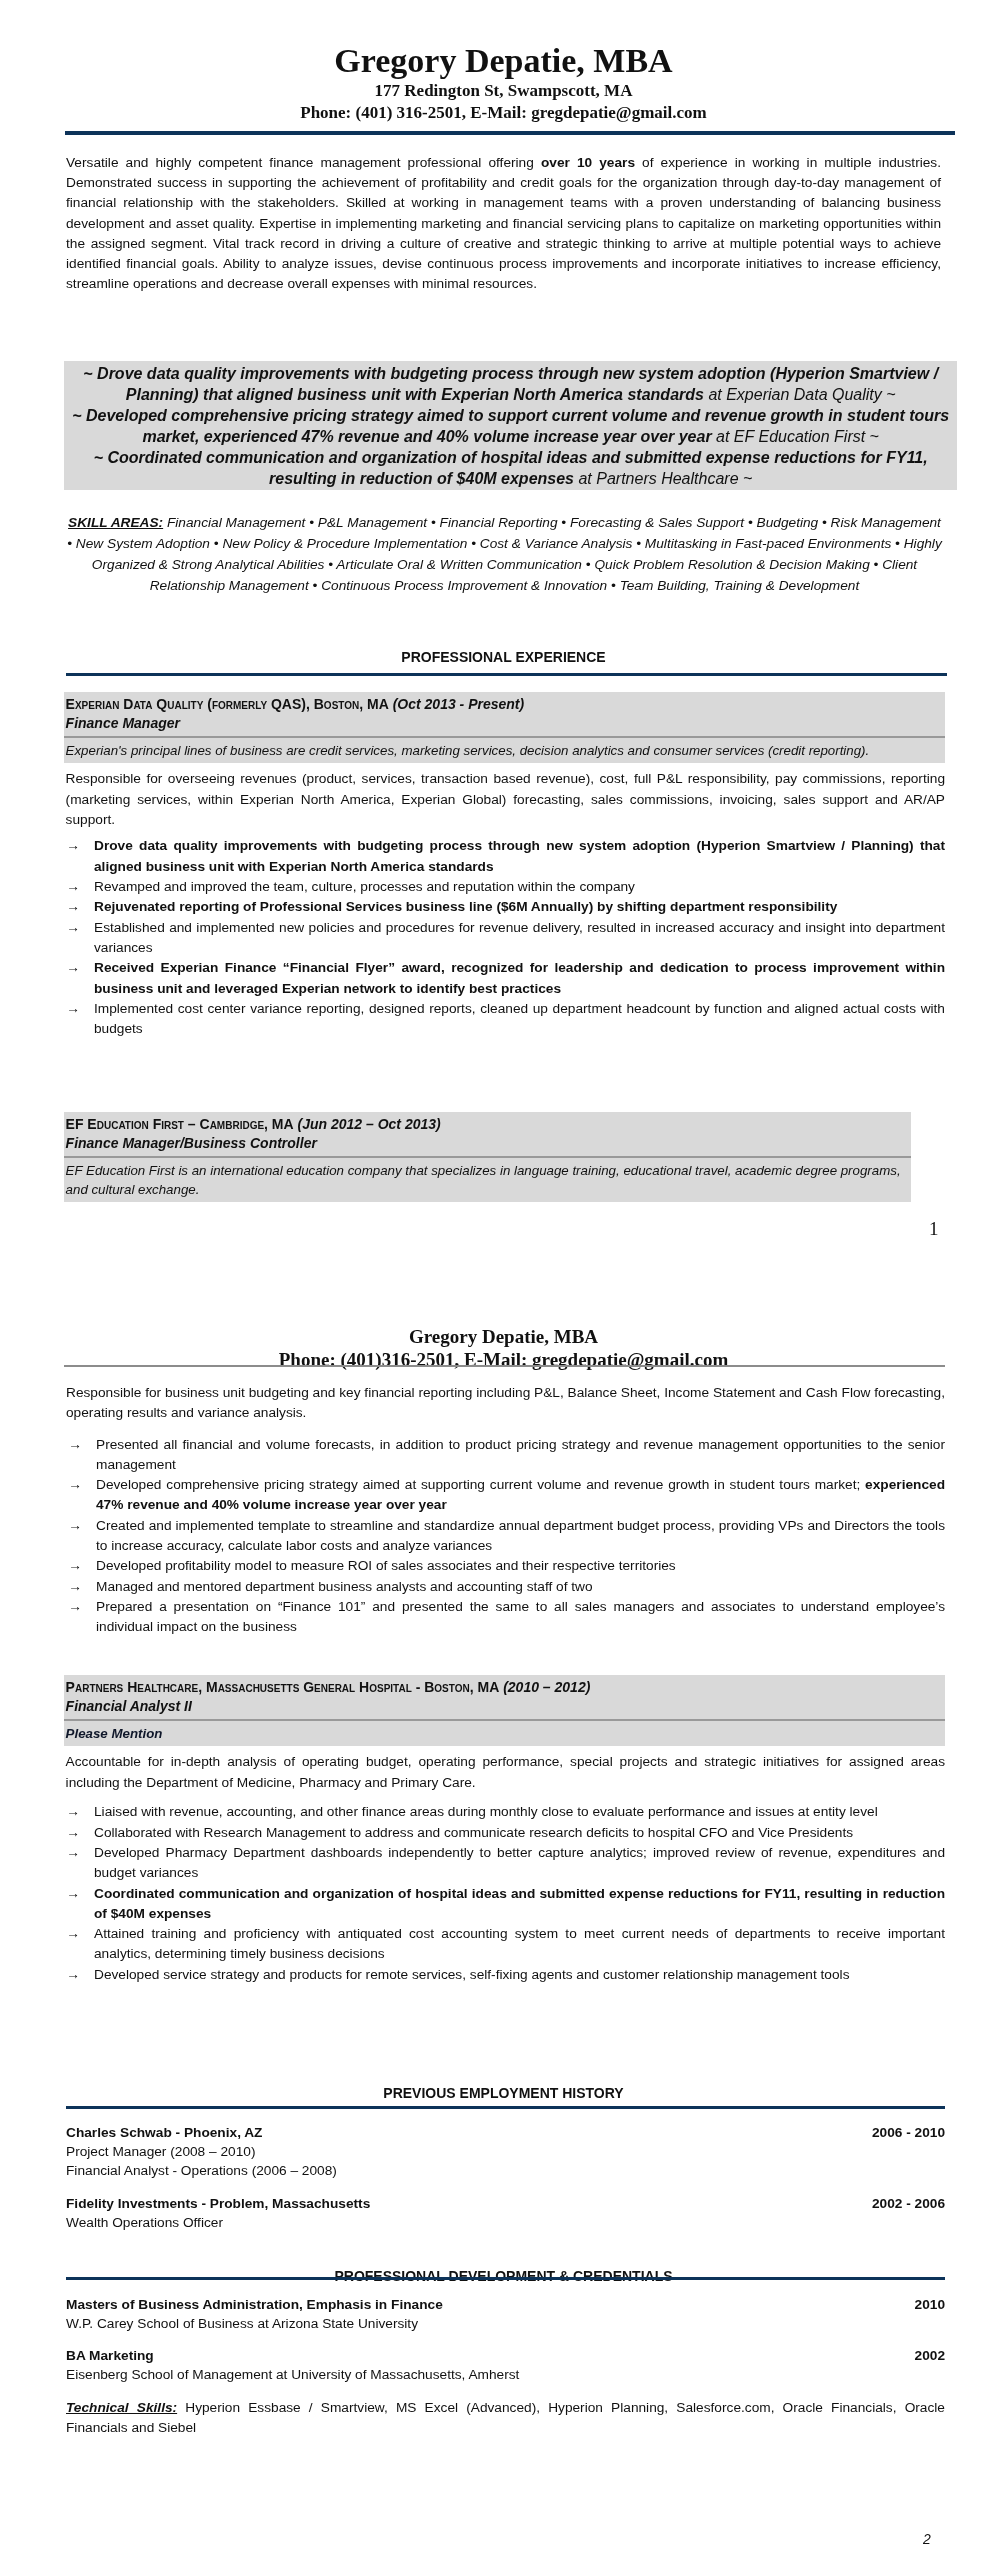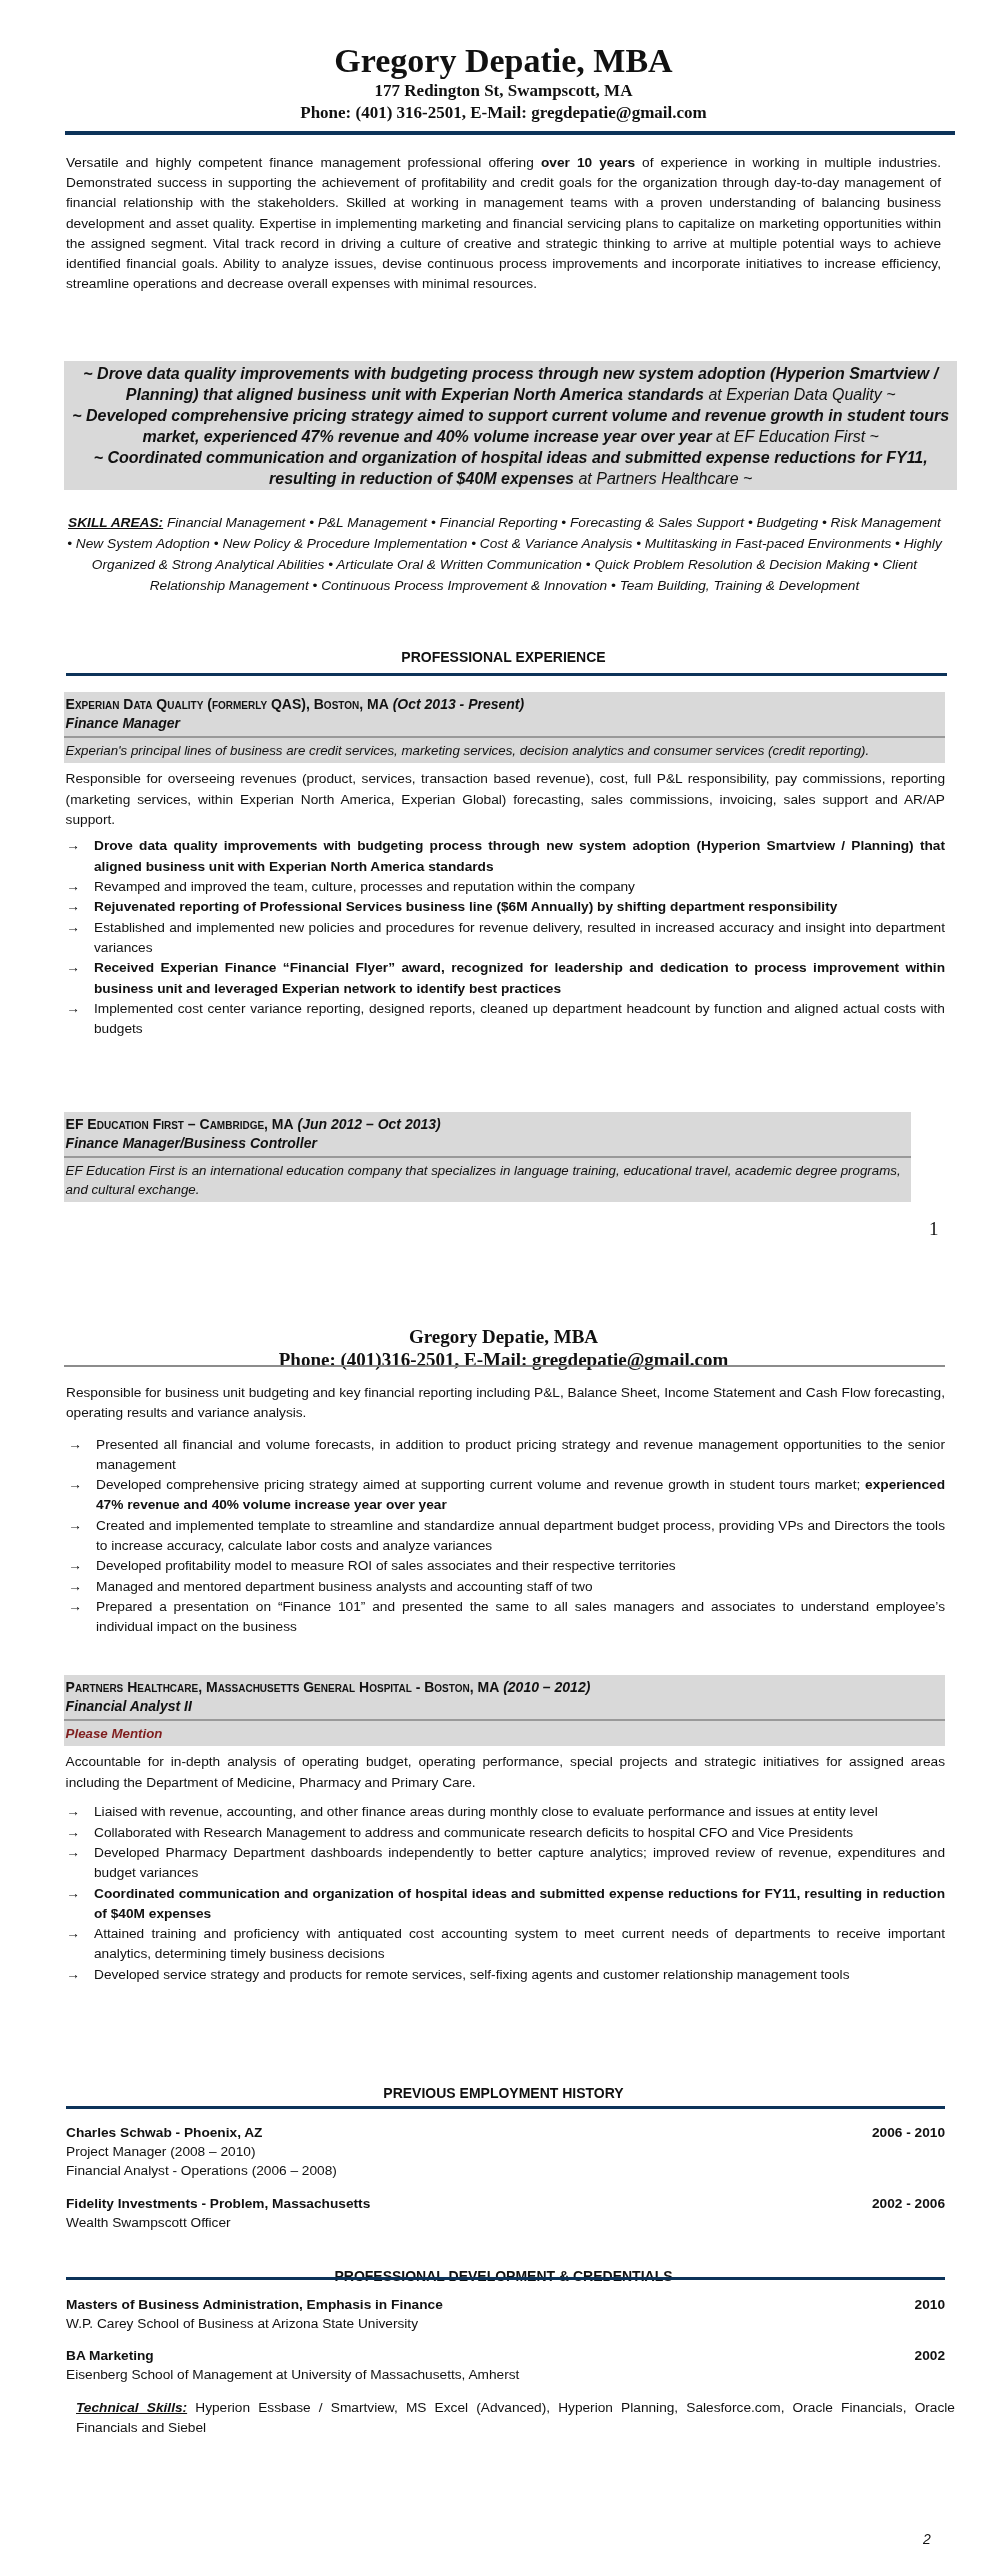--- a/index.html
+++ b/index.html
@@ -24,21 +24,21 @@
   .skills .lbl { font-weight: bold; text-decoration: underline; }
 
   .section-h { text-align: center; font-family: "Liberation Sans", sans-serif; font-weight: bold; font-size: 14px; line-height: 19px; }
 
   .job-box { background: #d9d9d9; }
   .job-head { padding: 3.1px 1.6px 1.6px 1.6px; font-family: "Liberation Sans", sans-serif; font-size: 14px; line-height: 19px; }
   .job-co { font-weight: bold; font-variant: small-caps; }
   .job-dates { font-weight: bold; font-style: italic; }
   .job-title { font-weight: bold; font-style: italic; }
   .job-desc { padding: 1.6px 1.6px 3.1px 1.6px; font-family: "Liberation Sans", sans-serif; font-style: italic; font-size: 13.3px; line-height: 19px; }
-  .please { color: #7f1d1d; font-weight: bold; font-style: italic; }
+  .please { color: #0f172a; font-weight: bold; font-style: italic; }
 
   ul.bul { list-style: none; margin: 0; padding: 0; }
   ul.bul li { position: relative; padding-left: 30px; font-family: "Liberation Sans", sans-serif; font-size: 13.7px; line-height: 20.3px; text-align: justify; }
   ul.bul li .arrow { position: absolute; left: 2.3px; top: 0; }
   ul.bul li.b { font-weight: bold; }
 
   .prev-row { display: flex; justify-content: space-between; font-family: "Liberation Sans", sans-serif; font-size: 13.7px; line-height: 19px; }
   .prev-row .b { font-weight: bold; text-align: center; }
   .sub { font-family: "Liberation Sans", sans-serif; font-size: 13.7px; line-height: 19px; }
 
@@ -159,21 +159,21 @@
         <span class="b">2006 - 2010</span>
       </div>
       <div class="sub">Project Manager (2008 – 2010)</div>
       <div class="sub">Financial Analyst - Operations (2006 – 2008)</div>
     </div>
     <div style="margin-top: 14px;">
       <div class="prev-row">
         <span class="b">Fidelity Investments - Problem, Massachusetts</span>
         <span class="b">2002 - 2006</span>
       </div>
-      <div class="sub">Wealth Swampscott Officer</div>
+      <div class="sub">Wealth Operations Officer</div>
     </div>
   </div>
 
 <div class="page" style="top:2267px;">
   <div class="section-h">PROFESSIONAL DEVELOPMENT &amp; CREDENTIALS</div>
 </div>
 <div class="rule-navy" style="position:absolute;left:66px;width:879px;top:2277px;height:3.1px;"></div>
 
 <div style="position:absolute;left:66px;width:879px;top:2295px;" id="edu-list">
     <div>
@@ -185,18 +185,18 @@
     </div>
     <div style="margin-top: 12.5px;">
       <div class="prev-row">
         <span class="b">BA Marketing</span>
         <span class="b">2002</span>
       </div>
       <div class="sub">Eisenberg School of Management at University of Massachusetts, Amherst</div>
     </div>
   </div>
 
-<div style="position:absolute;left:76px;width:879px;top:2398px;">
+<div style="position:absolute;left:66px;width:879px;top:2398px;">
   <p class="body"><span class="tech-lbl">Technical Skills:</span><span> Hyperion Essbase / Smartview, MS Excel (Advanced), Hyperion Planning, Salesforce.com, Oracle Financials, Oracle Financials and Siebel</span></p>
 </div>
 
 <div class="pgnum2">2</div>
 
 
 </body></html>

